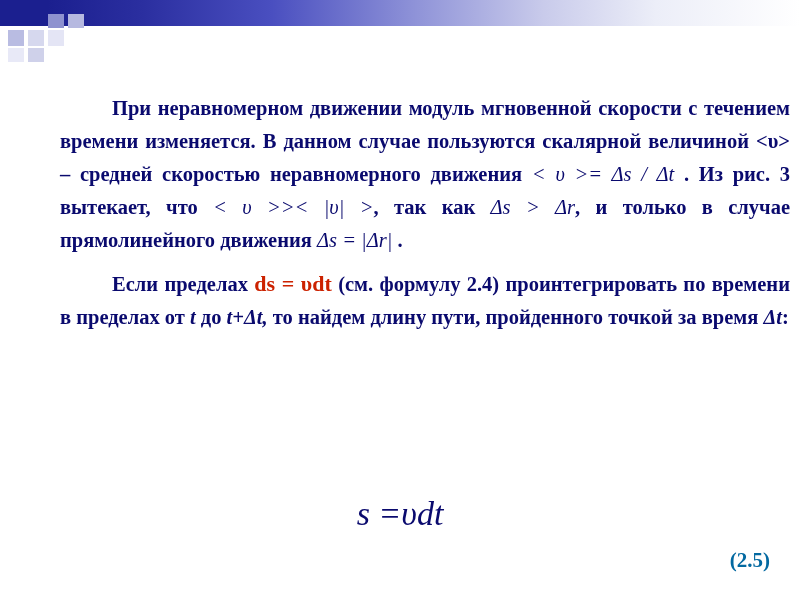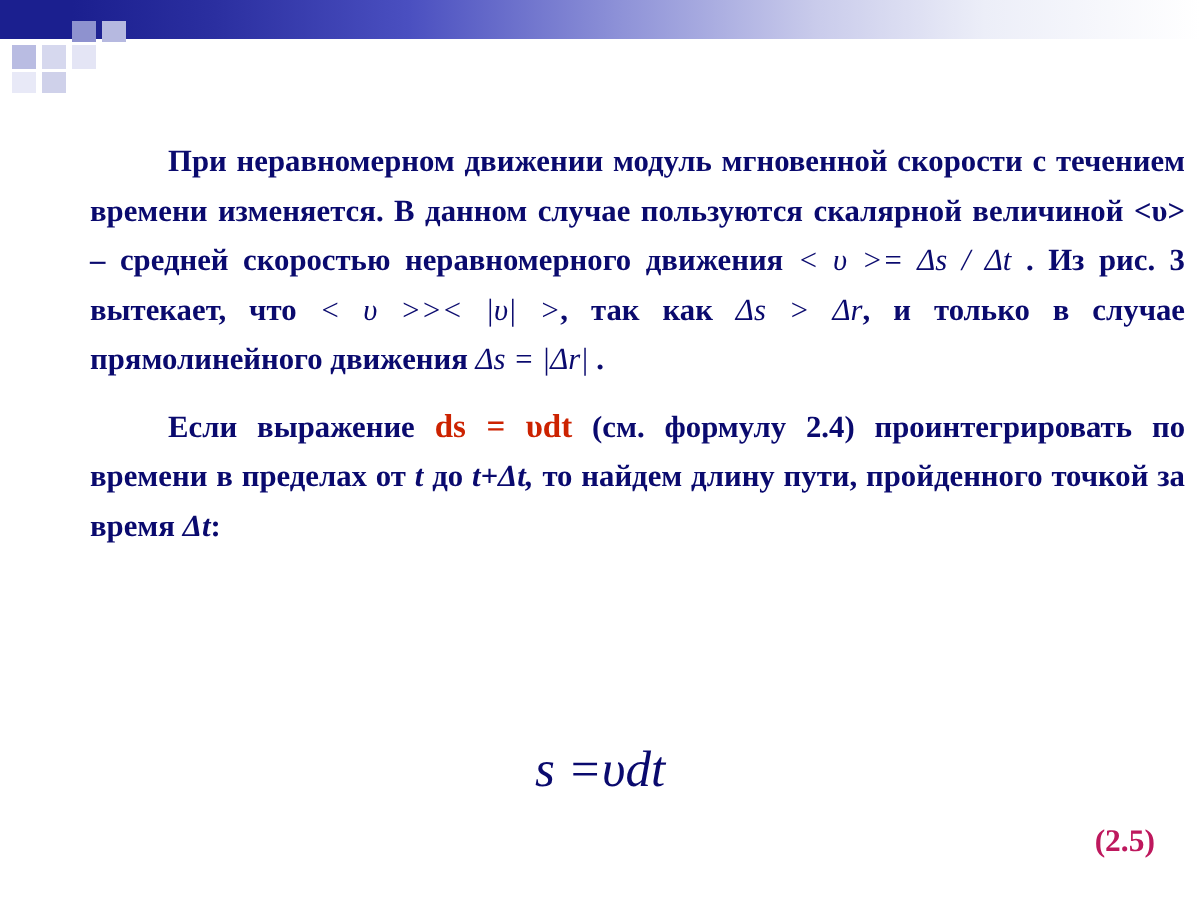--- a/index.html
+++ b/index.html
@@ -127,21 +127,21 @@
   .limit-bottom {
     font-size: 17px;
     font-style: italic;
     font-weight: bold;
     margin-top: -4px;
   }
   .eq-number {
     position: absolute;
     right: 30px;
     top: 548px;
-    color: #be185d;
+    color: #0369a1;
     font-family: "Liberation Serif", serif;
     font-weight: bold;
     font-size: 21px;
   }
 </style>
 </head>
 <body>
 
 <div class="header-band"></div>
 <div class="header-squares">
@@ -154,21 +154,21 @@
   <div class="sq d"></div>
 </div>
 
 <div class="content">
 
   <p class="para">
     <span>При неравномерном движении модуль мгновенной скорости с течением времени изменяется. В данном случае пользуются скалярной величиной </span><span class="nowrap">&lt;υ&gt;</span><span> – средней скоростью неравномерного движения </span><span class="inline-math">&lt; υ &gt;= Δs / Δt</span><span> . Из рис. 3 вытекает, что </span><span class="inline-math">&lt; υ &gt;&gt;&lt; |υ| &gt;</span><span>, так как </span><span class="inline-math">Δs &gt; Δr</span><span>, и только в случае прямолинейного движения </span><span class="inline-math">Δs = |Δr|</span><span> .</span>
   </p>
 
   <p class="para para2">
-    <span>Если выражение </span><span class="emph-red">ds = υdt</span><span> (см. формулу 2.4) проинтегрировать по времени в пределах от </span><span class="it">t</span><span> до </span><span class="it">t+Δt,</span><span> то найдем длину пути, пройденного точкой за время </span><span class="it">Δt</span><span>:</span>
+    <span>Если пределах </span><span class="emph-red">ds = υdt</span><span> (см. формулу 2.4) проинтегрировать по времени в пределах от </span><span class="it">t</span><span> до </span><span class="it">t+Δt,</span><span> то найдем длину пути, пройденного точкой за время </span><span class="it">Δt</span><span>:</span>
   </p>
 </div>
 
 <div class="display-formula">
   <span class="formula-row">
     <span>s =</span>
     <span>υdt</span>
   </span>
 </div>
 

